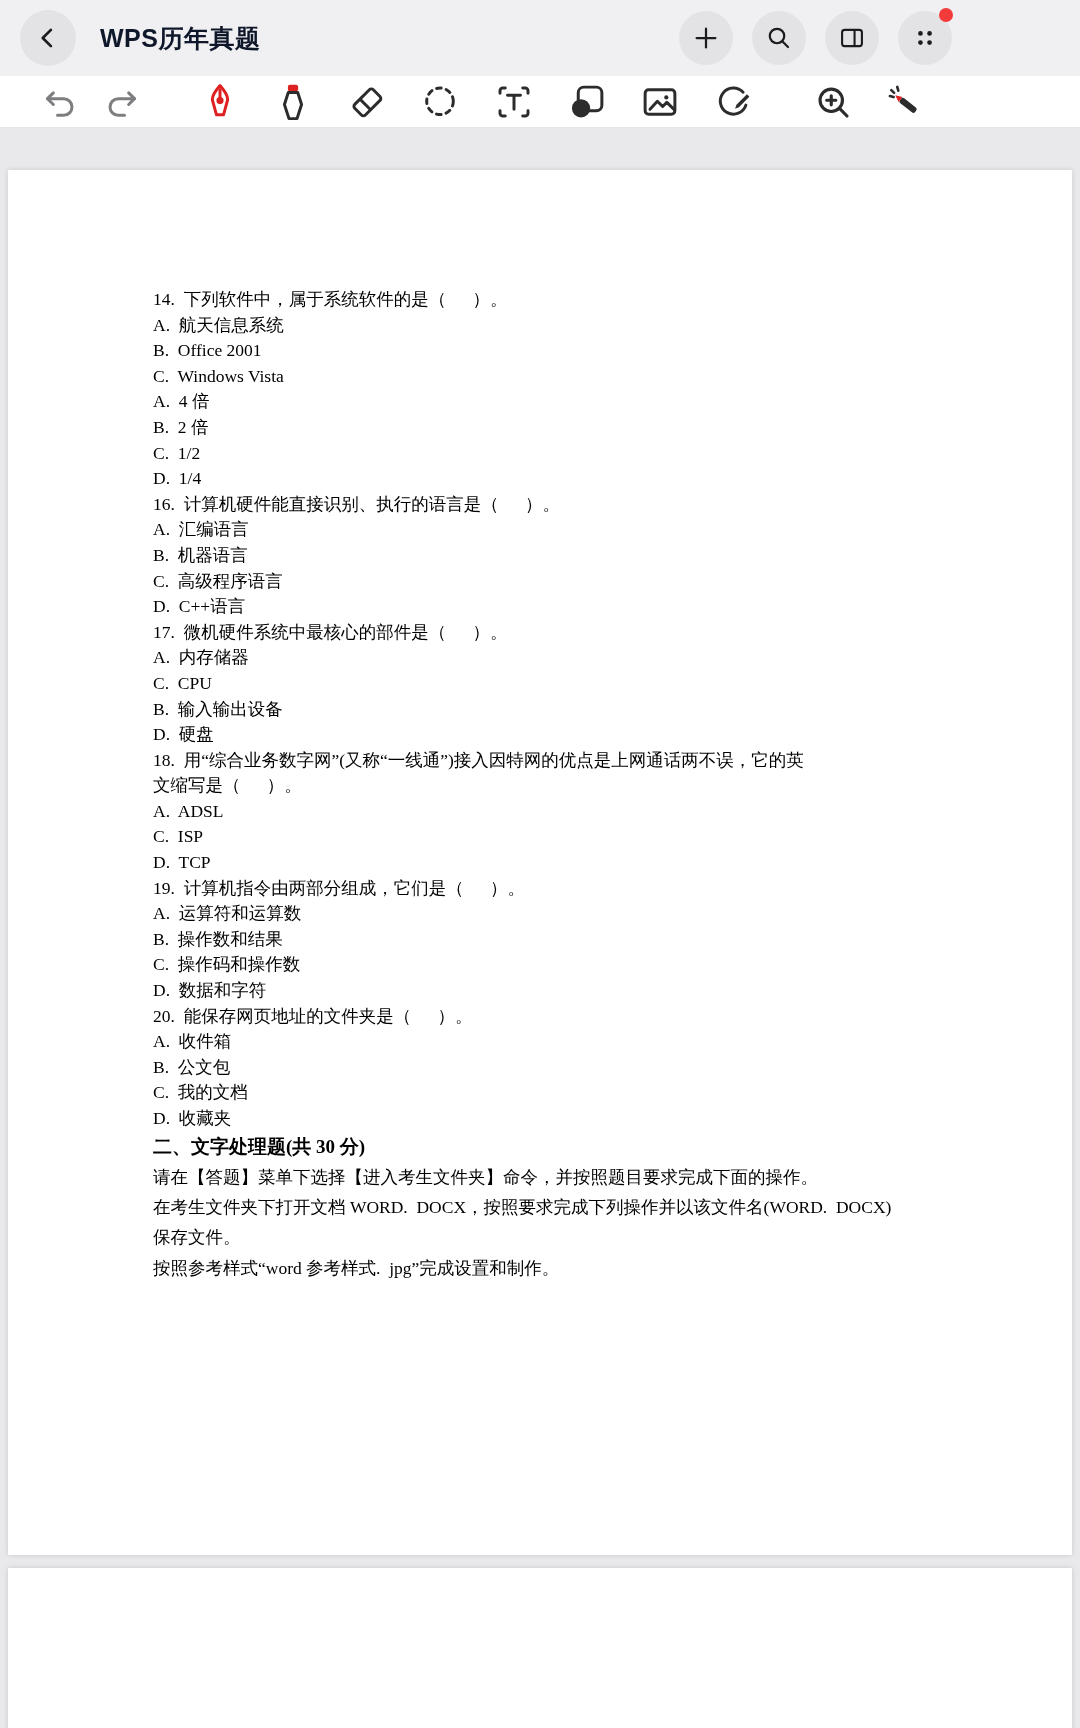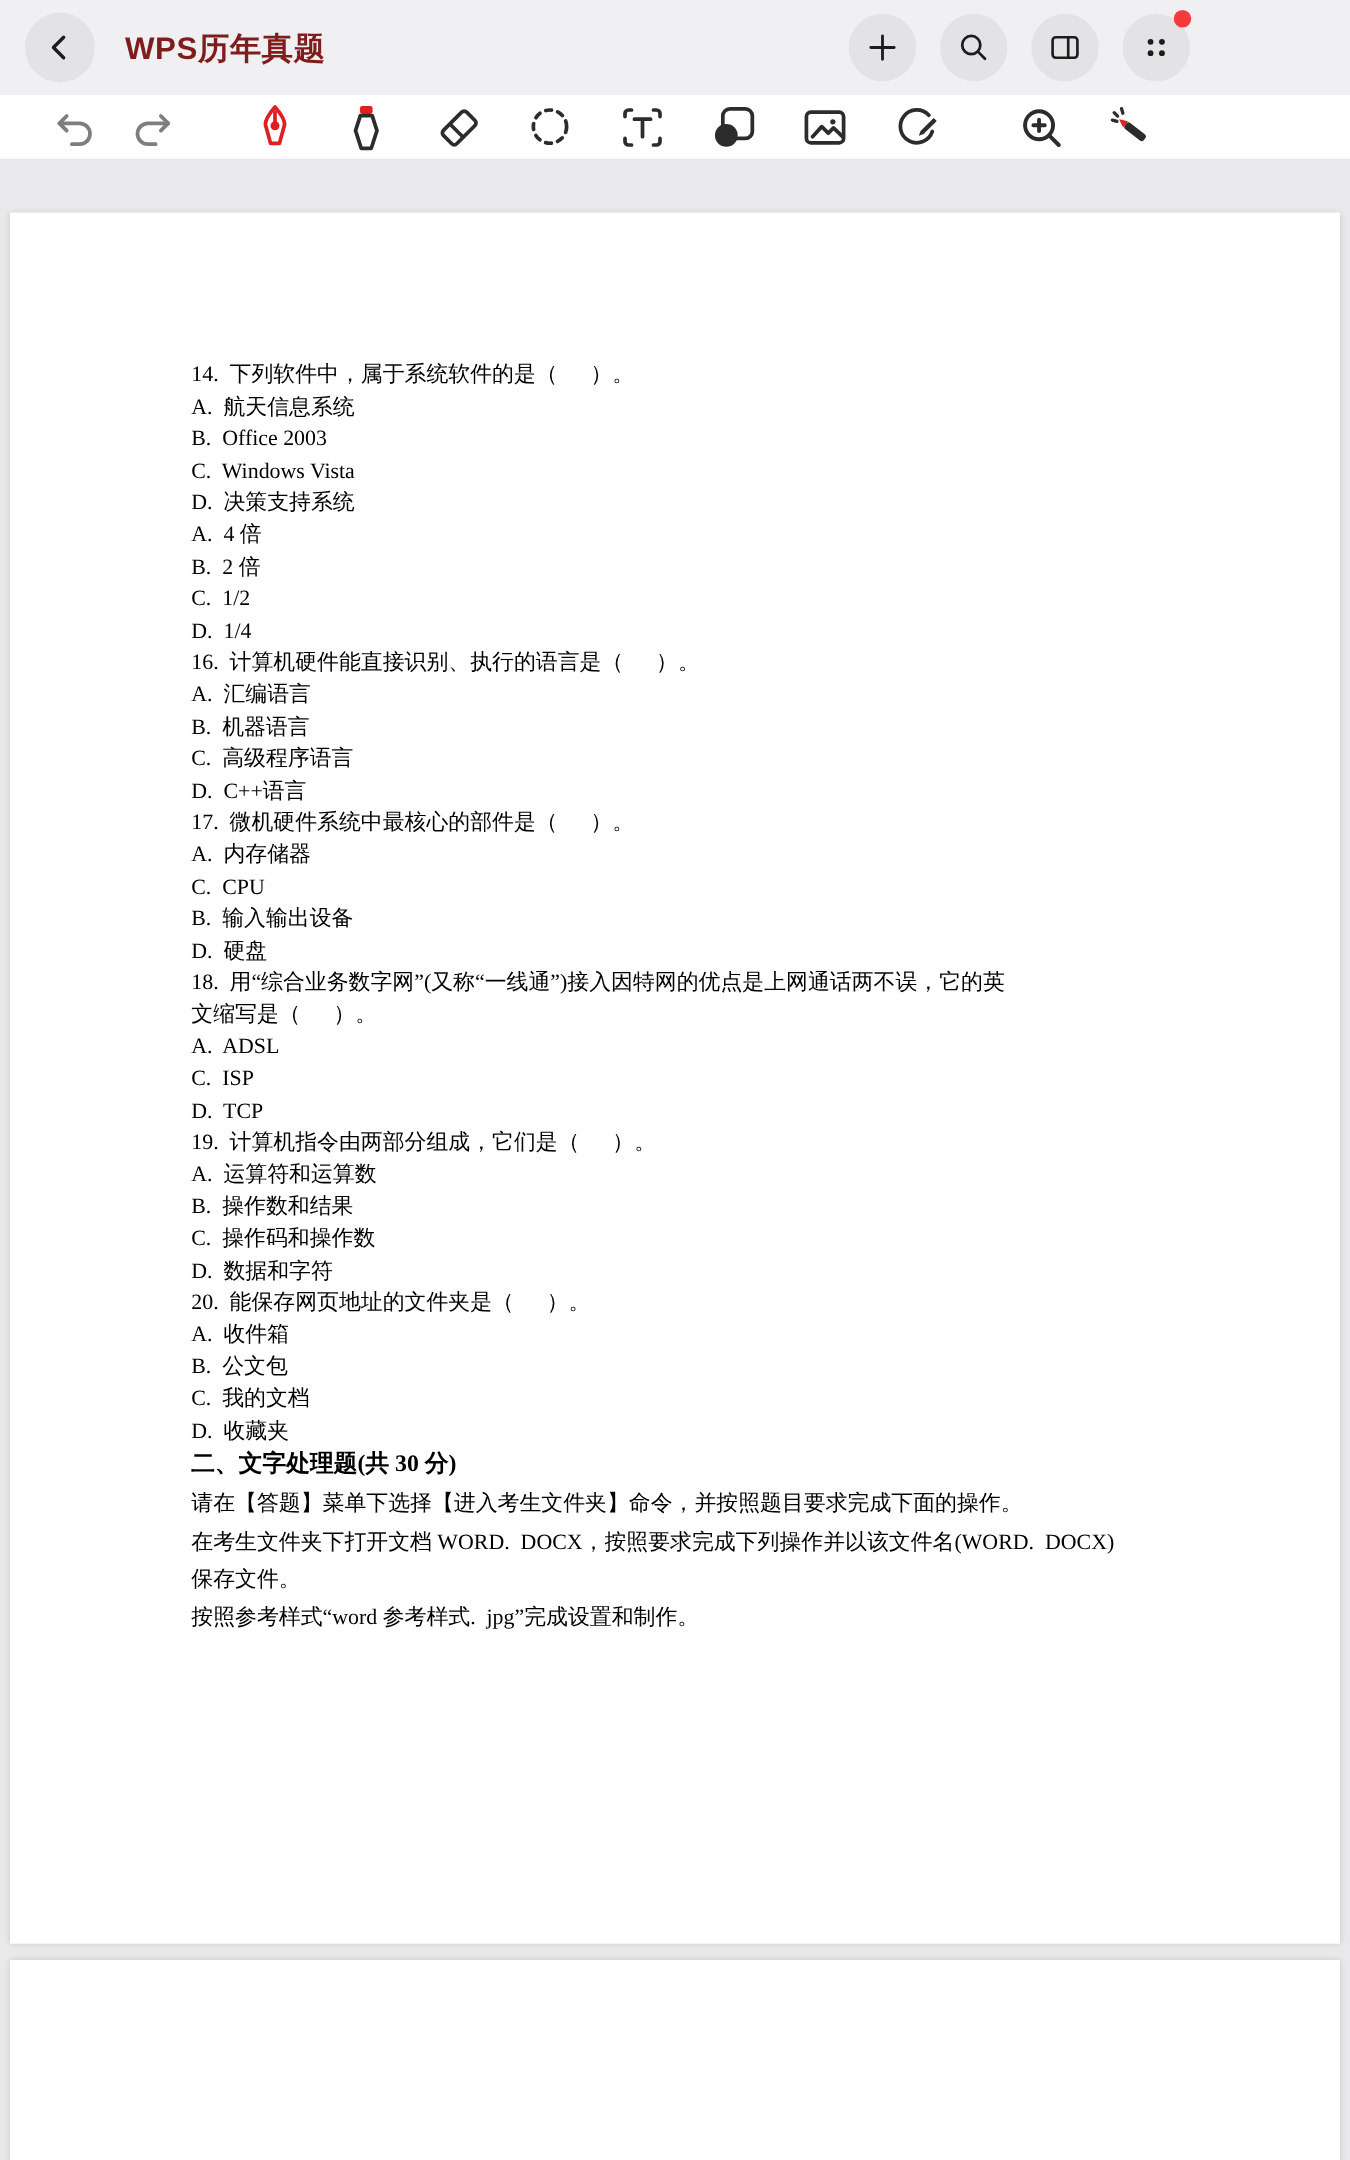--- a/index.html
+++ b/index.html
@@ -10,21 +10,21 @@
   .topbar{
     position:absolute; top:0; left:0; right:0; height:76px;
     background:#f0f0f2; display:flex; align-items:center; padding:0 0 0 20px;
   }
   .circle-btn{
     width:56px; height:56px; border-radius:50%; background:#e3e3e6;
     display:flex; align-items:center; justify-content:center; flex:0 0 auto;
     position:relative; cursor:pointer;
   }
   .circle-btn.small{ width:54px; height:54px; }
-  .doc-title{ margin-left:24px; font-size:25px; font-weight:700; color:#7f1d1d; letter-spacing:.5px; }
+  .doc-title{ margin-left:24px; font-size:25px; font-weight:700; color:#0f172a; letter-spacing:.5px; }
   .topbar-right{ margin-left:auto; display:flex; gap:19px; margin-right:128px; }
   .badge{
     position:absolute; top:-3px; right:-1px; width:14px; height:14px;
     border-radius:50%; background:#f43b3b;
   }
 
   
   .toolbar{
     position:absolute; top:76px; left:0; right:0; height:52px;
     background:#ffffff; border-bottom:1px solid #e6e6e8;
@@ -193,25 +193,24 @@
 </div>
 
 <div class="doc-scroll">
   <div class="page">
     <div>
 
         <div class="ln s-n">14.  下列软件中，属于系统软件的是（      ）。</div>
 
         <div class="ln s-n">A.  航天信息系统</div>
 
-        <div class="ln s-n">B.  Office 2003</div>
+        <div class="ln s-n">B.  Office 2001</div>
 
         <div class="ln s-n">C.  Windows Vista</div>
 
-        <div class="ln s-n">D.  决策支持系统</div>
 
 
         <div class="ln s-n">A.  4 倍</div>
 
         <div class="ln s-n">B.  2 倍</div>
 
         <div class="ln s-n">C.  1/2</div>
 
         <div class="ln s-n">D.  1/4</div>
 

